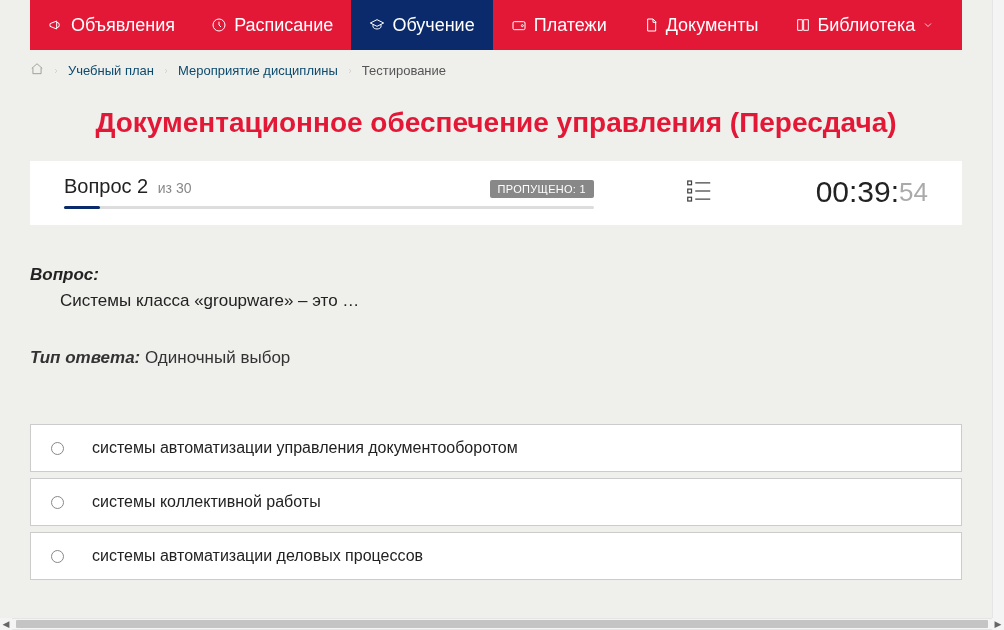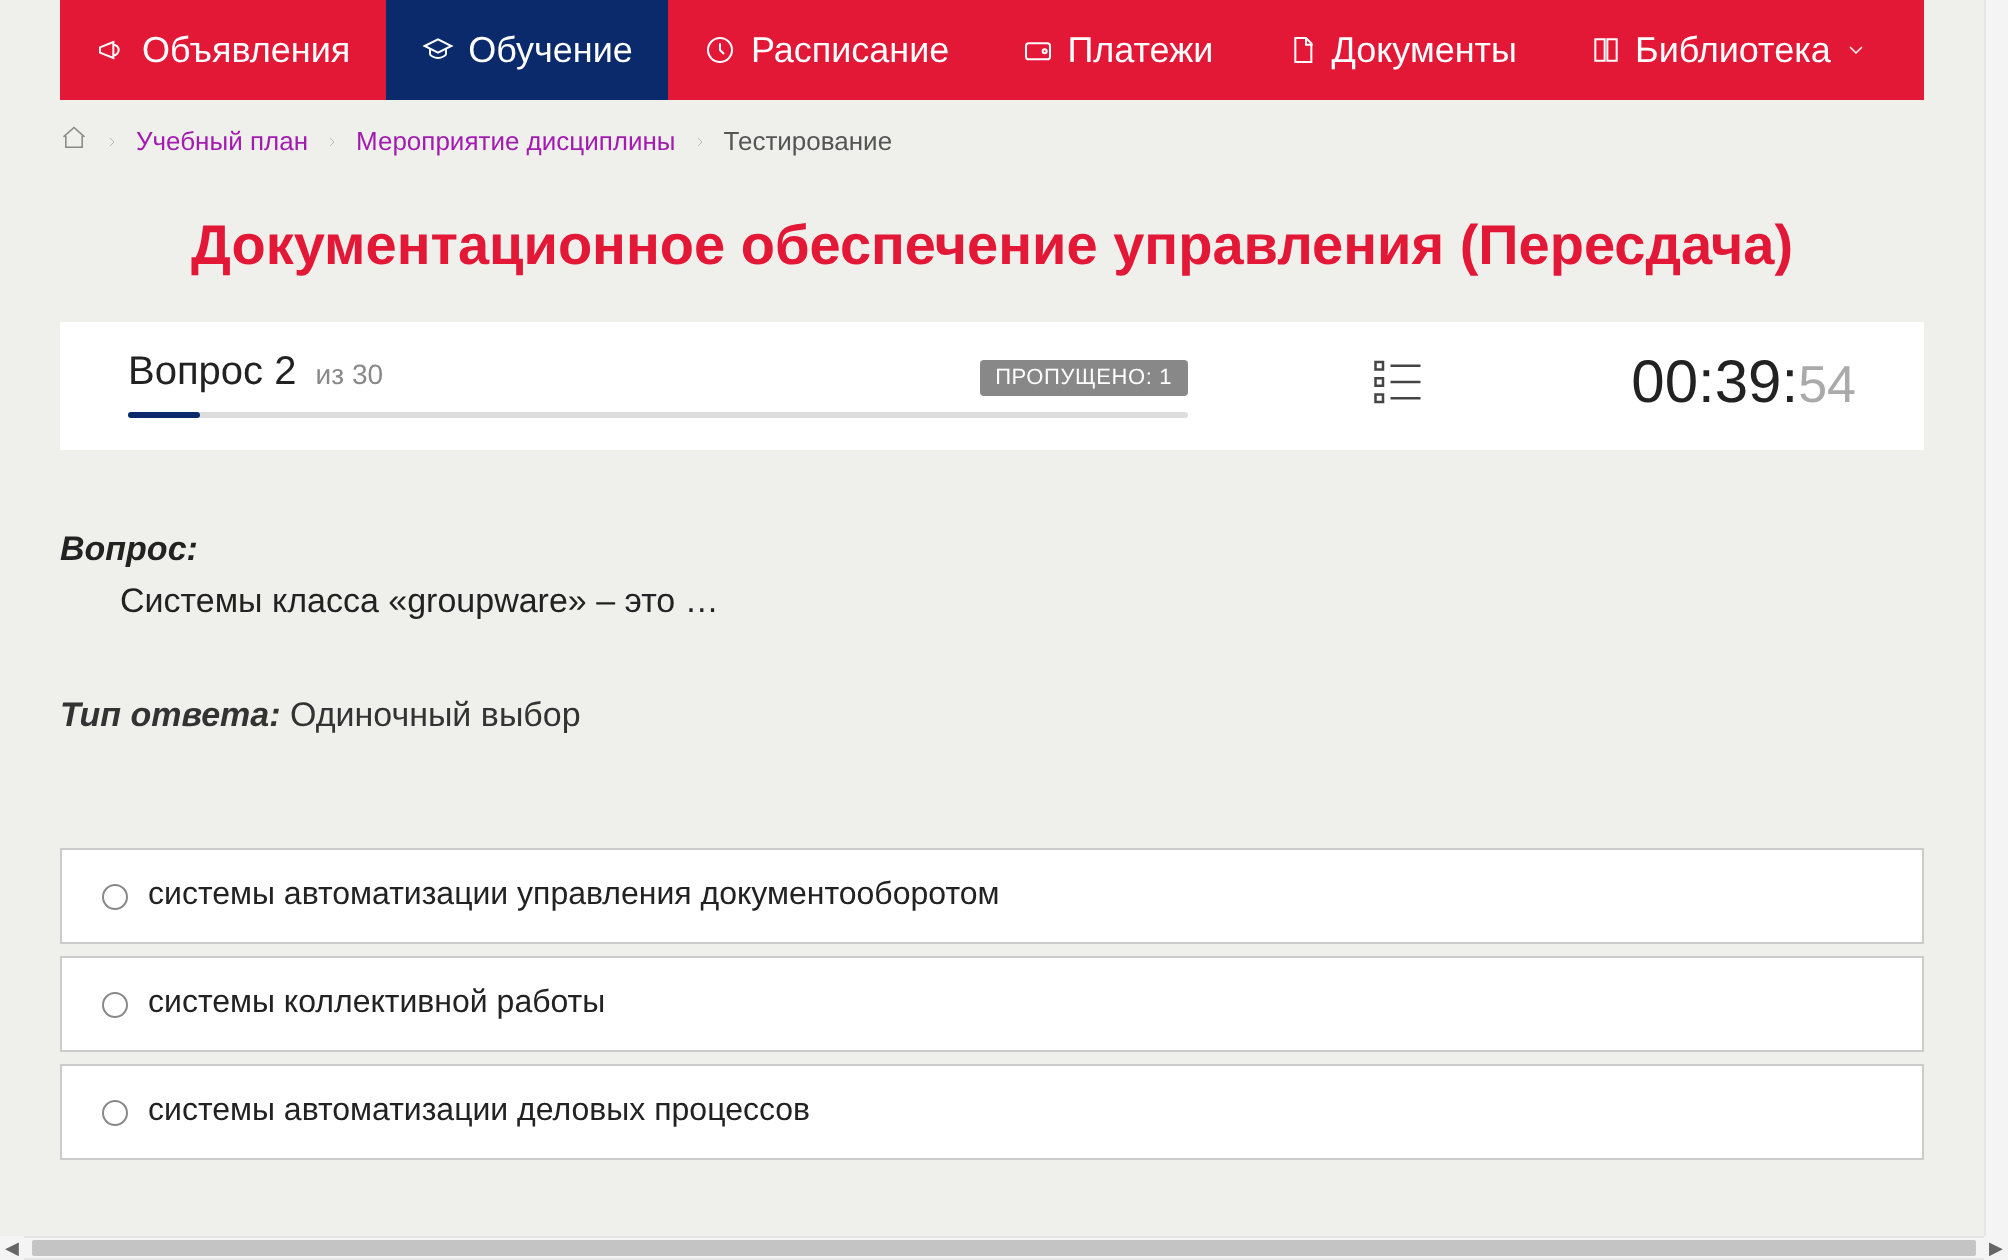--- a/index.html
+++ b/index.html
@@ -48,21 +48,21 @@
   .breadcrumb {
     display:flex;
     align-items:center;
     gap:8px;
     padding: 12px 30px 10px;
     color:#888;
     font-size:13px;
   }
   .breadcrumb .home-icon svg{ width:14px; height:14px; stroke:#888; fill:none; stroke-width:1.3;}
   .breadcrumb .sep svg { width:8px; height:8px; stroke:#bbb; fill:none; stroke-width:1.5;}
-  .crumb { color:#a21caf; cursor:pointer; }
+  .crumb { color:#0c4a6e; cursor:pointer; }
   .crumb.current { color:#555; cursor:default;}
 
   
   .page-title {
     text-align:center;
     color:#e31837;
     font-size:28px;
     font-weight:700;
     padding: 18px 30px 22px;
   }
@@ -111,21 +111,21 @@
   .answer-type-row .lbl { font-style:italic; font-weight:700; }
 
   
   .options { padding: 46px 30px 0; }
   .option {
     background:#fff;
     border:1px solid #ccc;
     padding: 14px 20px;
     display:flex;
     align-items:center;
-    gap:10px;
+    gap:28px;
     margin-bottom:6px;
     cursor:pointer;
     font-size:16px;
     color:#222;
   }
   .radio {
     width:13px;
     height:13px;
     border:1px solid #888;
     border-radius:50%;
@@ -165,37 +165,37 @@
       <div class="navbar">
         <div class="nav-item">
           <span class="nav-icon">
             <svg viewBox="0 0 24 24">
                 <path d="M3 10v4l10 4V6L3 10z"></path>
                 <path d="M13 8a4 4 0 0 1 0 8"></path>
               </svg>
           </span>
           <span>Объявления</span>
         </div>
+        <div class="nav-item">
+          <span class="nav-icon">
+            <svg viewBox="0 0 24 24">
+                <circle cx="12" cy="12" r="9"></circle>
+                <path d="M12 7v5l3 3"></path>
+              </svg>
+          </span>
+          <span>Расписание</span>
+        </div>
         <div class="nav-item active">
           <span class="nav-icon">
             <svg viewBox="0 0 24 24">
                 <path d="M2 9l10-5 10 5-10 5-10-5z"></path>
                 <path d="M6 11v4c0 1 3 3 6 3s6-2 6-3v-4"></path>
               </svg>
           </span>
           <span>Обучение</span>
-        </div>
-        <div class="nav-item">
-          <span class="nav-icon">
-            <svg viewBox="0 0 24 24">
-                <circle cx="12" cy="12" r="9"></circle>
-                <path d="M12 7v5l3 3"></path>
-              </svg>
-          </span>
-          <span>Расписание</span>
         </div>
         <div class="nav-item">
           <span class="nav-icon">
             <svg viewBox="0 0 24 24">
                 <rect x="3" y="7" width="18" height="12" rx="2"></rect>
                 <circle cx="17" cy="13" r="1.5"></circle>
               </svg>
           </span>
           <span>Платежи</span>
         </div>

